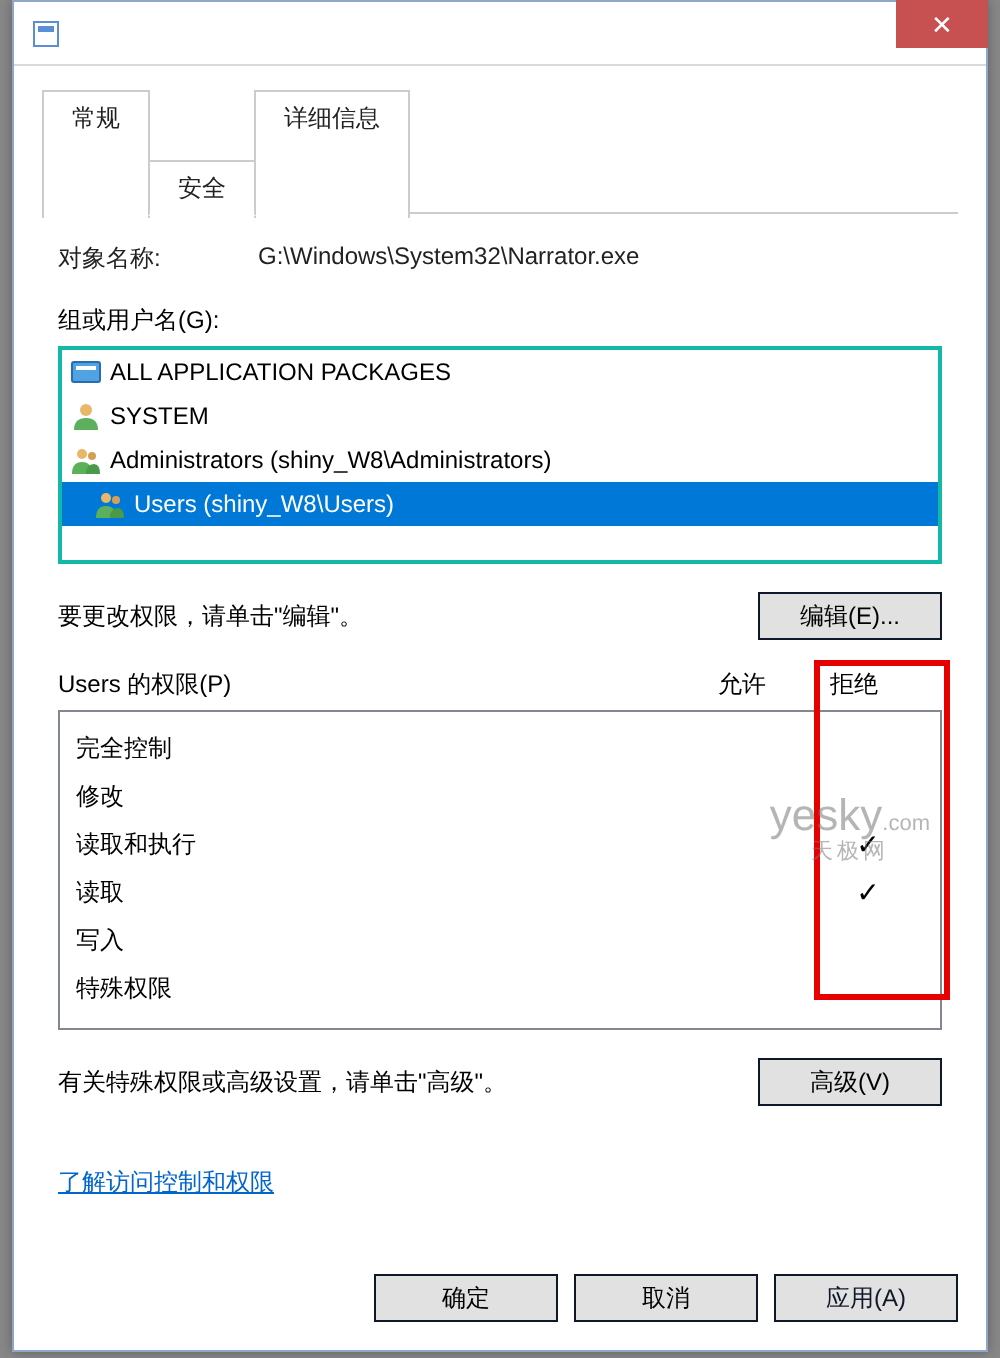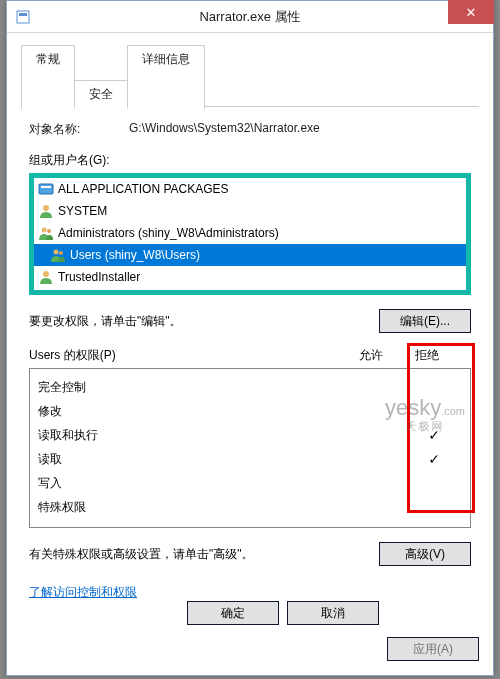--- a/index.html
+++ b/index.html
@@ -87,22 +87,22 @@
   .panel {
     padding: 14px 8px 0 8px;
   }
   .row {
     display: flex;
     margin-bottom: 14px;
   }
   .row .lbl { width: 100px; color: #222; }
   .row .val { flex: 1; color: #222; }
   .group-list {
-    border: 5px solid #14b8a6;
-    height: 122px;
+    border: 2px solid #14b8a6;
+    height: 109px;
     background: #fff;
     margin-top: 4px;
     overflow: hidden;
   }
   .g-item {
     display: flex;
     align-items: center;
     height: 22px;
     padding: 0 4px;
     cursor: pointer;
@@ -130,23 +130,22 @@
     min-width: 92px;
     height: 24px;
     border: 1px solid #0f172a;
     background: #e1e1e1;
     font-family: inherit;
     font-size: 12px;
     cursor: pointer;
     padding: 0 10px;
   }
   .btn:disabled {
-    color: #737373;
+    color: #0f172a;
     cursor: default;
-    margin-top: 36px;
   }
   .perm-wrap {
     position: relative;
     margin-top: 14px;
   }
   .perm-header {
     display: flex;
     margin-bottom: 4px;
   }
   .perm-header .ph-name { flex: 1; }
@@ -174,21 +173,21 @@
     display: flex;
     align-items: center;
     margin-top: 14px;
   }
   .adv-row .txt { flex: 1; }
   .link {
     color: #0066cc;
     text-decoration: underline;
     cursor: pointer;
     display: inline-block;
-    margin-top: 18px;
+    margin-top: 30px;
   }
   .footer {
     position: absolute;
     left: 0; right: 0; bottom: 0;
     padding: 10px 14px 14px;
     display: flex;
     justify-content: flex-end;
     gap: 8px;
   }
   .watermark {
@@ -209,21 +208,20 @@
 <body>
 
 <div class="window">
   <div class="titlebar">
     <span class="icon-small">
       <svg width="16" height="16" viewBox="0 0 16 16">
           <rect x="2" y="2" width="12" height="12" fill="#fff" stroke="#5a8fd6"></rect>
           <rect x="4" y="4" width="8" height="3" fill="#5a8fd6"></rect>
         </svg>
     </span>
-    <div class="title">Narrator.exe 属性</div>
     <div class="close-btn">
       <span>✕</span>
     </div>
   </div>
 
   <div class="content">
     <div class="tabs">
       <div class="tab">常规</div>
       <div class="tab active">安全</div>
       <div class="tab">详细信息</div>
@@ -270,29 +268,20 @@
           <span class="g-icon">
               <svg width="16" height="16" viewBox="0 0 16 16">
                 <circle cx="6" cy="5" r="2.5" fill="#e8b76a"></circle>
                 <circle cx="11" cy="6" r="2" fill="#d4a055"></circle>
                 <path d="M1 15 Q1 9 6 9 Q11 9 11 15 Z" fill="#5cb05c"></path>
                 <path d="M8 15 Q8 10 12 10 Q15 10 15 15 Z" fill="#4a9a4a"></path>
               </svg>
             </span>
           <span>Users (shiny_W8\Users)</span>
         </div>
-        <div class="g-item">
-          <span class="g-icon">
-              <svg width="16" height="16" viewBox="0 0 16 16">
-                <circle cx="8" cy="5" r="3" fill="#e8b76a"></circle>
-                <path d="M2 15 Q2 9 8 9 Q14 9 14 15 Z" fill="#5cb05c"></path>
-              </svg>
-            </span>
-          <span>TrustedInstaller</span>
-        </div>
       </div>
 
       <div class="edit-row">
         <div class="txt">要更改权限，请单击"编辑"。</div>
         <button class="btn">编辑(E)...</button>
       </div>
 
       <div class="perm-wrap">
         <div class="perm-header">
           <div class="ph-name">Users 的权限(P)</div>

